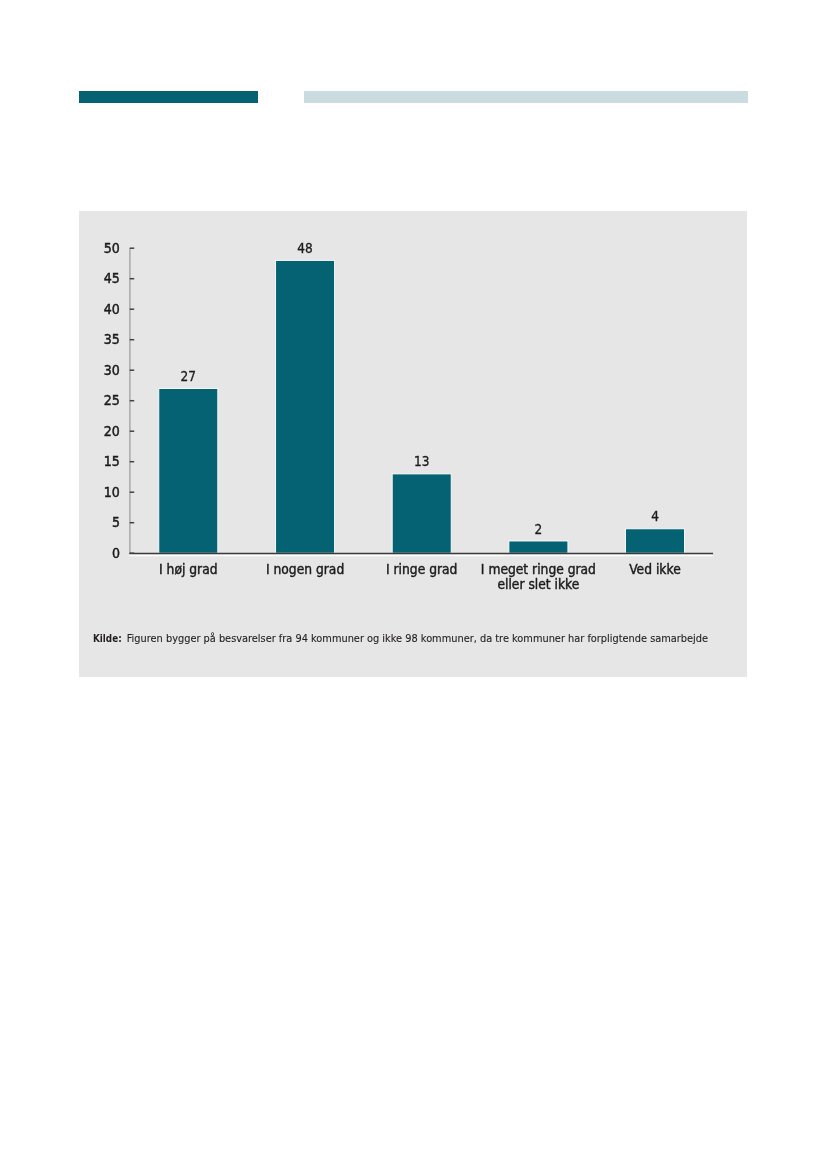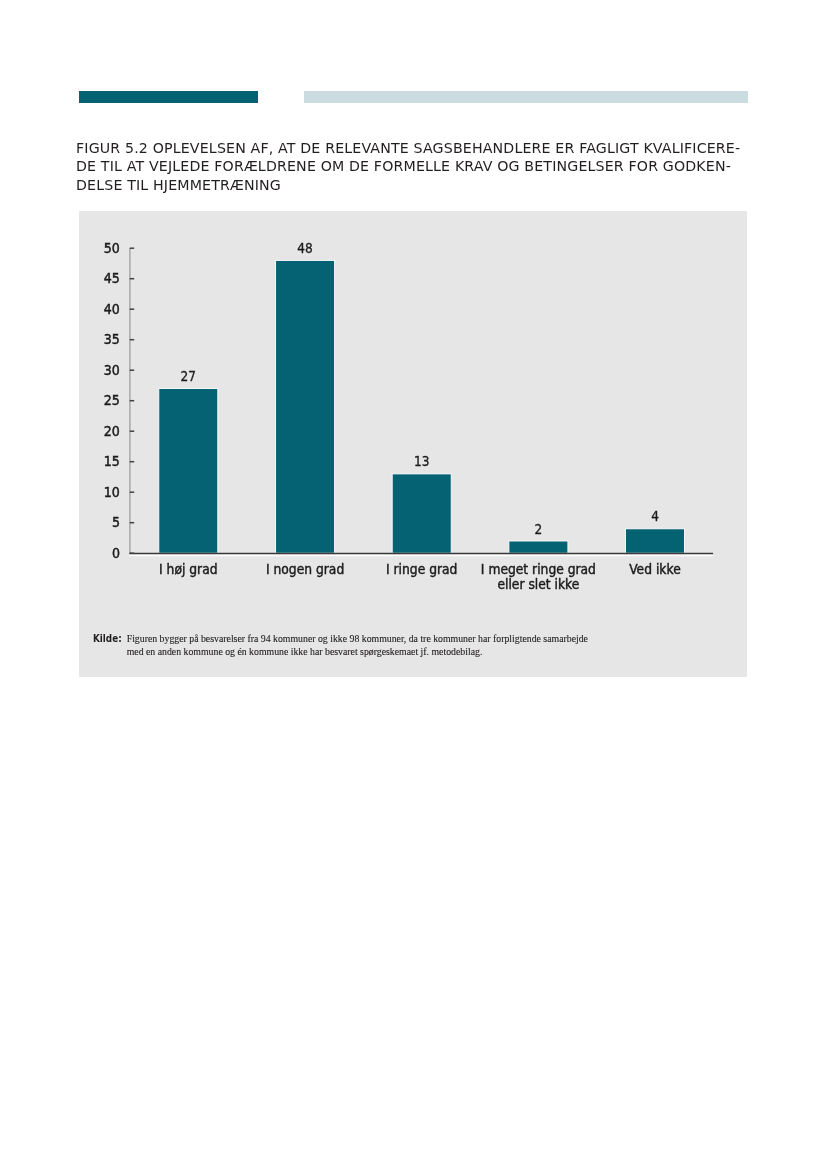--- a/index.html
+++ b/index.html
@@ -10,39 +10,34 @@
   .rule { position:absolute; }
   .rule-dark { left:78.9px; top:91px; width:179.2px; height:12px; background:#046273; }
   .rule-light { left:303.7px; top:91px; width:444.2px; height:12px; background:#cbdce1; }
   .fig-title { position:absolute; left:76px; top:138.6px; width:700px; font-size:14.2px; white-space:nowrap;
                line-height:18.7px; color:#231f20; letter-spacing:0.15px; }
   .panel { position:absolute; left:79px; top:210.8px; width:668.4px; height:466.2px; background:#e6e6e6; }
   .plot { position:absolute; left:0; top:0; width:668px; height:466px; }
   .source { position:absolute; left:14px; top:421.5px; width:625px; font-size:9.8px;
             color:#231f20; line-height:13.1px; white-space:nowrap; }
   .src-label { font-weight:bold; font-stretch:condensed; position:absolute; left:0; top:0; }
-  .src-text { display:block; margin-left:33.7px;font-family:Liberation Serif, serif; -webkit-text-stroke:0.12px #231f20; }
+  .src-text { display:block; margin-left:33.7px; -webkit-text-stroke:0.12px #231f20; }
   .tick-label { font-family:"DejaVu Sans", sans-serif; font-stretch:condensed; font-size:14px;
                 stroke:#1a1a1a; stroke-width:0.45px; paint-order:stroke fill; fill:#1a1a1a; }
   .value-label { font-family:"DejaVu Sans", sans-serif; font-stretch:condensed; font-size:13.5px;
                  stroke:#1a1a1a; stroke-width:0.3px; paint-order:stroke fill; fill:#1a1a1a; }
   .cat-label { font-family:"DejaVu Sans", sans-serif; font-stretch:condensed; font-size:13.7px;
                stroke:#1a1a1a; stroke-width:0.4px; paint-order:stroke fill; fill:#1a1a1a; }
 </style>
 </head>
 <body>
 
 <div class="page">
   <div class="rule rule-dark"></div>
   <div class="rule rule-light"></div>
-  <div class="fig-title">
-    <div class="t-line">FIGUR 5.2 OPLEVELSEN AF, AT DE RELEVANTE SAGSBEHANDLERE ER FAGLIGT KVALIFICERE-</div>
-    <div class="t-line">DE TIL AT VEJLEDE FORÆLDRENE OM DE FORMELLE KRAV OG BETINGELSER FOR GODKEN-</div>
-    <div class="t-line">DELSE TIL HJEMMETRÆNING</div>
-  </div>
   <div class="panel">
     <svg class="plot" id="plot" viewBox="0 0 668 466">
       <g id="chart-g">
           <line x1="50.9" y1="37.2" x2="50.9" y2="342.2" stroke="#a8a8a8" stroke-width="1.5"></line>
           <rect x="79.8" y="177.5" width="59" height="164.7" fill="#046273" stroke="#ffffff" stroke-width="0.9"></rect>
           <rect x="196.6" y="49.400000000000034" width="59" height="292.79999999999995" fill="#046273" stroke="#ffffff" stroke-width="0.9"></rect>
           <rect x="313.2" y="262.9" width="59" height="79.3" fill="#046273" stroke="#ffffff" stroke-width="0.9"></rect>
           <rect x="429.9" y="330" width="59" height="12.2" fill="#046273" stroke="#ffffff" stroke-width="0.9"></rect>
           <rect x="546.5" y="317.8" width="59" height="24.4" fill="#046273" stroke="#ffffff" stroke-width="0.9"></rect>
           <line x1="50.3" y1="344.3" x2="634.1" y2="344.3" stroke="#ffffff" stroke-width="1.7"></line>
@@ -79,17 +74,16 @@
           <text x="459.4" y="362.8" text-anchor="middle" class="cat-label" fill="#1a1a1a">I meget ringe grad</text>
           <text x="459.4" y="378.40000000000003" text-anchor="middle" class="cat-label" fill="#1a1a1a">eller slet ikke</text>
           <text x="576" y="310.3" text-anchor="middle" class="value-label" fill="#1a1a1a">4</text>
           <text x="576" y="362.8" text-anchor="middle" class="cat-label" fill="#1a1a1a">Ved ikke</text>
         </g>
     </svg>
     <div class="source">
       <span class="src-label">Kilde:</span>
       <div class="src-text">
         <div class="src-line">Figuren bygger på besvarelser fra 94 kommuner og ikke 98 kommuner, da tre kommuner har forpligtende samarbejde</div>
-        <div class="src-line">med en anden kommune og én kommune ikke har besvaret spørgeskemaet jf. metodebilag.</div>
       </div>
     </div>
   </div>
 </div>
 
 </body></html>

